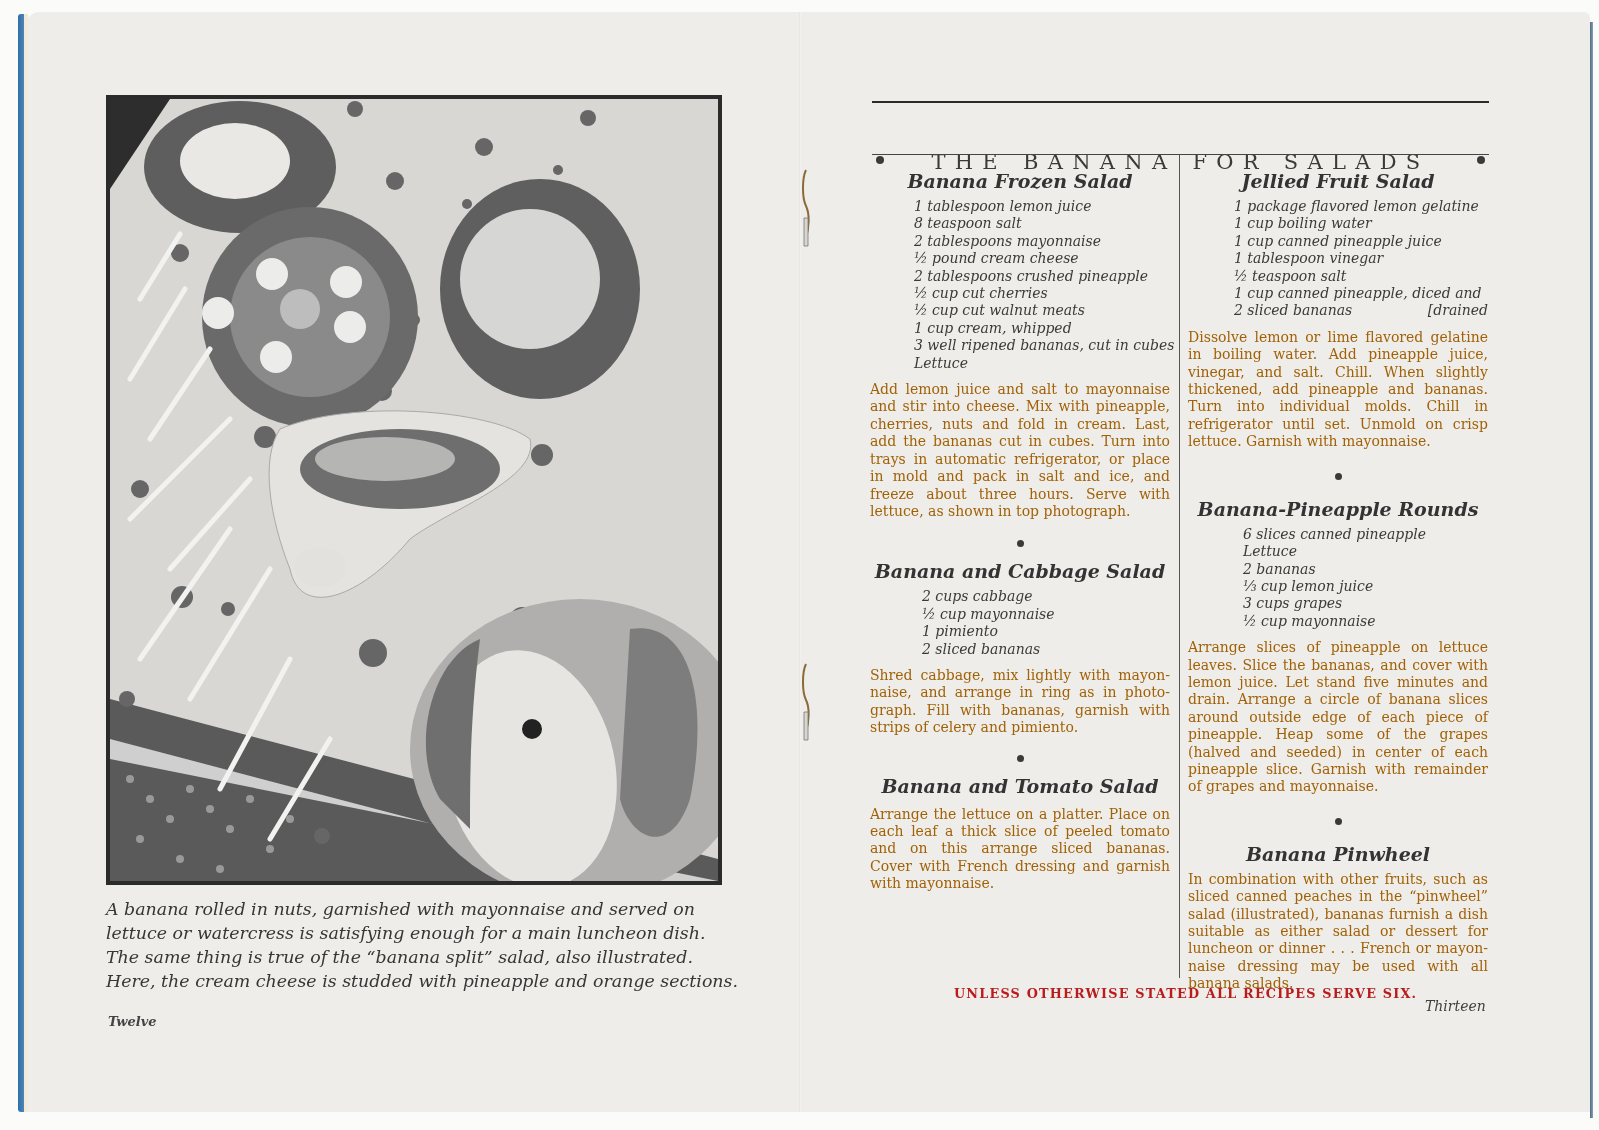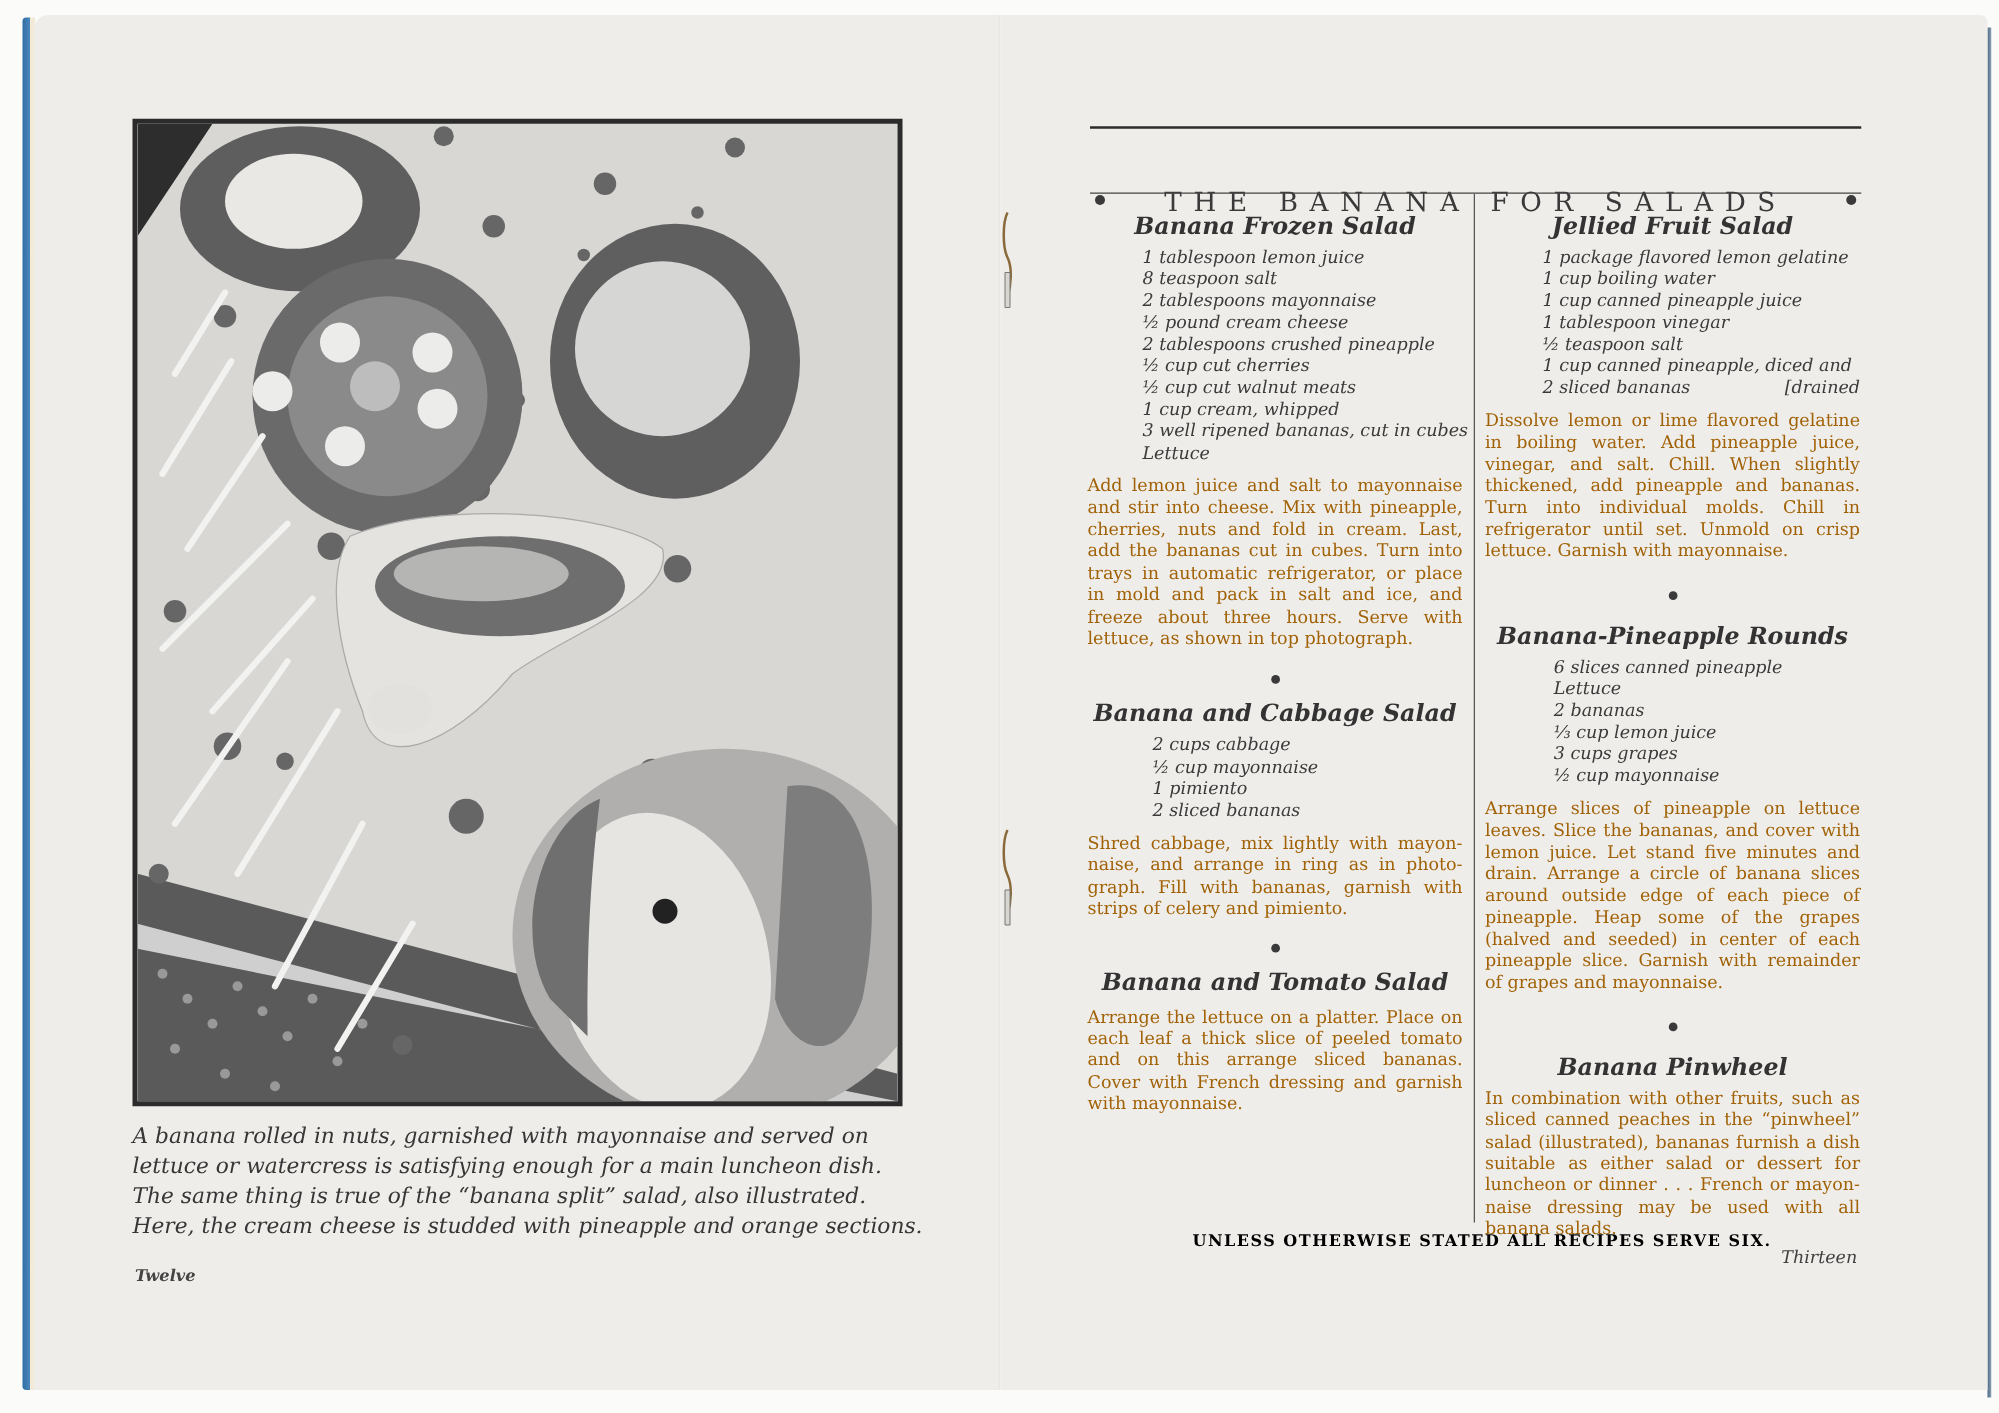--- a/index.html
+++ b/index.html
@@ -89,21 +89,21 @@
   .instructions {
     font-size:14px; line-height:17.4px; text-align:justify; color:#a16207;
     margin:9px 0 0 0;
     hyphens:manual;
   }
   .sep { width:7px; height:7px; border-radius:50%; background:#3a3a3a; margin:0 auto; }
 
   .footer-note {
     position:absolute; left:954px; top:986px;
     font-family:"DejaVu Serif", serif; font-size:12.8px; font-weight:bold; letter-spacing:1.2px;
-    color:#000000; white-space:nowrap;
+    color:#b91c1c; white-space:nowrap;
   }
   .folio-right {
     position:absolute; left:1425px; top:998px;
     font-style:italic; font-size:14px; color:#404040;
   }
 </style>
 </head>
 <body>
 
 <div class="cover-edge-left"></div>

